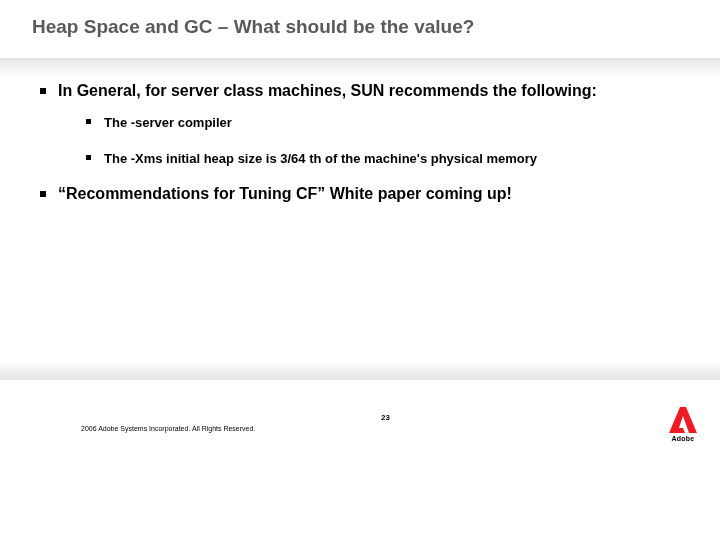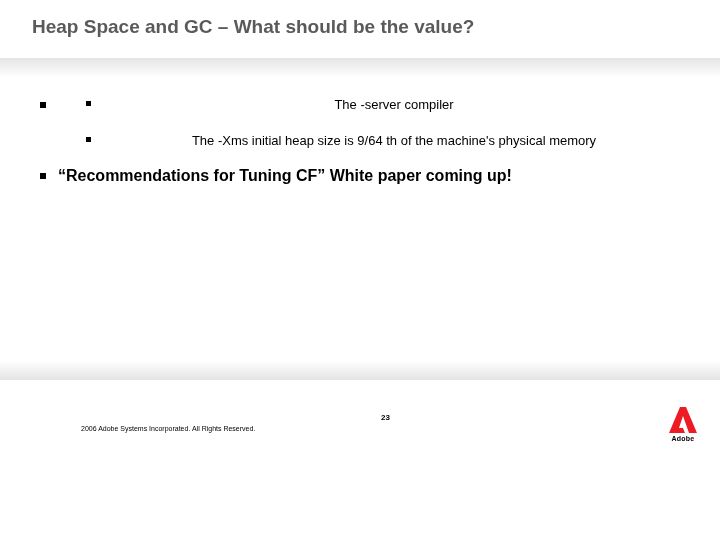--- a/index.html
+++ b/index.html
@@ -59,22 +59,21 @@
     left: 0;
     top: 6px;
     width: 6px;
     height: 6px;
     background: #000;
   }
   ul.sub {
     list-style: none;
     margin: 14px 0 0 0;
     padding: 0 0 0 28px;
-    font-weight: normal;
-    text-align: center;
+    font-weight: bold;
   }
   ul.sub > li {
     position: relative;
     padding-left: 18px;
     font-size: 13px;
     color: #000;
     margin-bottom: 18px;
     line-height: 1.35;
   }
   ul.sub > li::before {
@@ -143,23 +142,24 @@
 
 <div class="slide">
 
   <div class="title">Heap Space and GC – What should be the value?</div>
 
   <div class="bg-band"></div>
 
   <div class="content">
     <ul class="top">
       <li>
+        <span>In General, for server class machines, SUN recommends the following:</span>
         <ul class="sub">
           <li><span>The -server compiler</span></li>
-          <li><span>The -Xms initial heap size is 9/64 th of the machine's physical memory</span></li>
+          <li><span>The -Xms initial heap size is 3/64 th of the machine's physical memory</span></li>
         </ul>
       </li>
       <li class="second-point">
         <span>“Recommendations for Tuning CF” White paper coming up!</span>
       </li>
     </ul>
   </div>
 
   <div class="footer">
     <div class="copyright">2006 Adobe Systems Incorporated. All Rights Reserved.</div>

